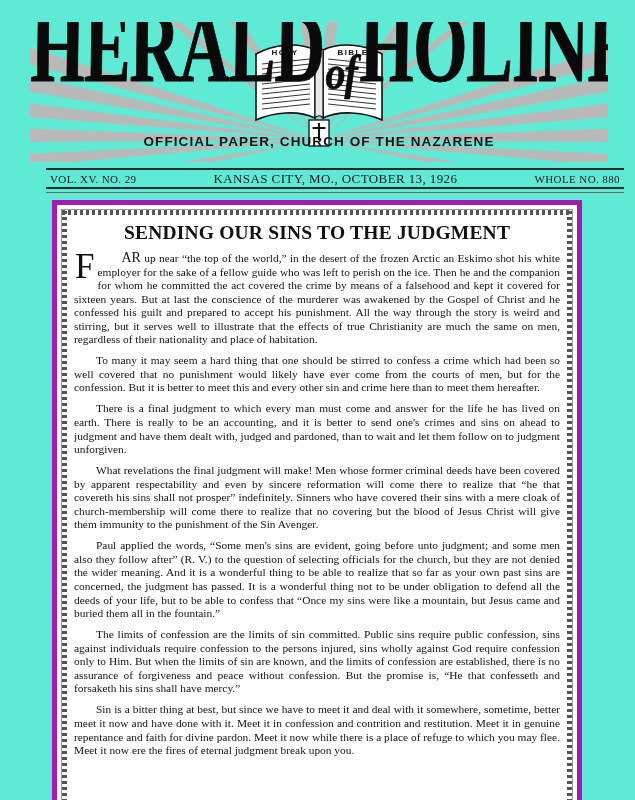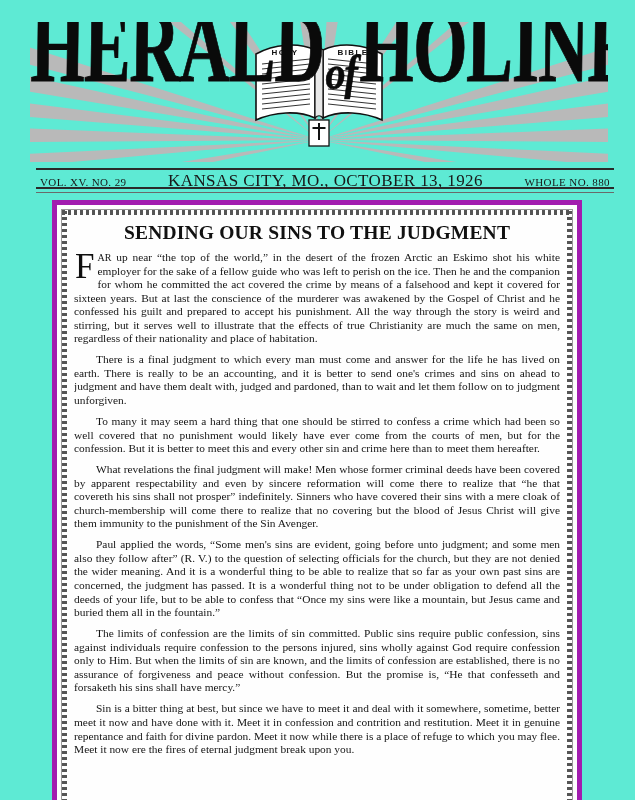--- a/index.html
+++ b/index.html
@@ -74,21 +74,21 @@
     font-weight: bold;
     font-size: 13.5px;
     letter-spacing: 1.1px;
     color: #141414;
     white-space: nowrap;
   }
 
   
   .volbar {
     position: absolute;
-    left: 36px;
+    left: 46px;
     top: 168px;
     width: 578px;
     height: 22px;
   }
   .volbar .rule-top {
     position: absolute; left: 0; top: 0;
     width: 100%; height: 2px;
     border-top: 2px solid #2a2a2a;
   }
   .volbar .rule-bot {
@@ -104,21 +104,21 @@
     display: flex;
     justify-content: space-between;
     align-items: baseline;
     font-family: "Liberation Serif", serif;
     font-size: 11px;
     letter-spacing: 0.4px;
     color: #181818;
     white-space: nowrap;
   }
   .volbar .vrow > span { padding: 0 4px; }
-  .vol-date { font-size: 17px; }
+  .vol-date { font-size: 13px; }
 
   
   .frame {
     position: absolute;
     left: 52px;
     top: 200px;
     width: 530px;
     height: 648px;
     background: #fefefe;
     box-sizing: border-box;
@@ -179,21 +179,22 @@
   }
   .dropcap {
     float: left;
     font-family: "Liberation Serif", serif;
     font-size: 35px;
     line-height: 28px;
     padding: 2px 3px 0 1px;
     color: #0f0f0f;
   }
   .smallcaps {
-    font-size: 10px;
+    font-size: 14px;
+    margin-left: 24px;
   }
 </style>
 </head>
 <body>
 
 <div class="page">
 
   <div class="masthead">
 
     <svg class="rays" viewBox="0 0 578 140" preserveAspectRatio="none">
@@ -265,20 +266,21 @@
 
         <rect x="57" y="92" width="20" height="26" fill="#fff" stroke="#111" stroke-width="1.3"></rect>
         <path d="M67 95 L67 112 M60.5 100 L73.5 100" stroke="#111" stroke-width="2"></path>
       </svg>
     </div>
 
     <div class="masthead-title">
       <span class="mt-left">HERALD</span><span class="mt-of">of</span><span class="mt-right">HOLINESS</span>
     </div>
 
+    <div class="tagline">OFFICIAL PAPER, CHURCH OF THE NAZARENE</div>
   </div>
 
   <div class="volbar">
     <div class="rule-top"></div>
     <div class="vrow">
       <span>VOL. XV.  NO. 29</span>
       <span class="vol-date">KANSAS CITY, MO., OCTOBER 13, 1926</span>
       <span>WHOLE NO. 880</span>
     </div>
     <div class="rule-bot"></div>
@@ -287,22 +289,22 @@
   <div class="frame">
     <div class="frame-inner">
       <div class="frame-content">
 
         <h1 class="article-title">SENDING OUR SINS TO THE JUDGMENT</h1>
 
         <div class="body-text">
 
           <p class="lead"><span class="dropcap">F</span><span class="smallcaps">AR</span> <span>up near “the top of the world,” in the desert of the frozen Arctic an Eskimo shot his white employer for the sake of a fellow guide who was left to perish on the ice. Then he and the companion for whom he committed the act covered the crime by means of a falsehood and kept it covered for sixteen years. But at last the conscience of the murderer was awakened by the Gospel of Christ and he confessed his guilt and prepared to accept his punishment. All the way through the story is weird and stirring, but it serves well to illustrate that the effects of true Christianity are much the same on men, regardless of their nationality and place of habitation.</span></p>
 
+          <p>To many it may seem a hard thing that one should be stirred to confess a crime which had been so well covered that no punishment would likely have ever come from the courts of men, but for the confession. But it is better to meet this and every other sin and crime here than to meet them hereafter.</p>
           <p>There is a final judgment to which every man must come and answer for the life he has lived on earth. There is really to be an accounting, and it is better to send one's crimes and sins on ahead to judgment and have them dealt with, judged and pardoned, than to wait and let them follow on to judgment unforgiven.</p>
-          <p>To many it may seem a hard thing that one should be stirred to confess a crime which had been so well covered that no punishment would likely have ever come from the courts of men, but for the confession. But it is better to meet this and every other sin and crime here than to meet them hereafter.</p>
           <p>What revelations the final judgment will make! Men whose former criminal deeds have been covered by apparent respectability and even by sincere reformation will come there to realize that “he that covereth his sins shall not prosper” indefinitely. Sinners who have covered their sins with a mere cloak of church-membership will come there to realize that no covering but the blood of Jesus Christ will give them immunity to the punishment of the Sin Avenger.</p>
           <p>Paul applied the words, “Some men's sins are evident, going before unto judgment; and some men also they follow after” (R. V.) to the question of selecting officials for the church, but they are not denied the wider meaning. And it is a wonderful thing to be able to realize that so far as your own past sins are concerned, the judgment has passed. It is a wonderful thing not to be under obligation to defend all the deeds of your life, but to be able to confess that “Once my sins were like a mountain, but Jesus came and buried them all in the fountain.”</p>
           <p>The limits of confession are the limits of sin committed. Public sins require public confession, sins against individuals require confession to the persons injured, sins wholly against God require confession only to Him. But when the limits of sin are known, and the limits of confession are established, there is no assurance of forgiveness and peace without confession. But the promise is, “He that confesseth and forsaketh his sins shall have mercy.”</p>
           <p>Sin is a bitter thing at best, but since we have to meet it and deal with it somewhere, sometime, better meet it now and have done with it. Meet it in confession and contrition and restitution. Meet it in genuine repentance and faith for divine pardon. Meet it now while there is a place of refuge to which you may flee. Meet it now ere the fires of eternal judgment break upon you.</p>
 
         </div>
       </div>
     </div>
   </div>
 

